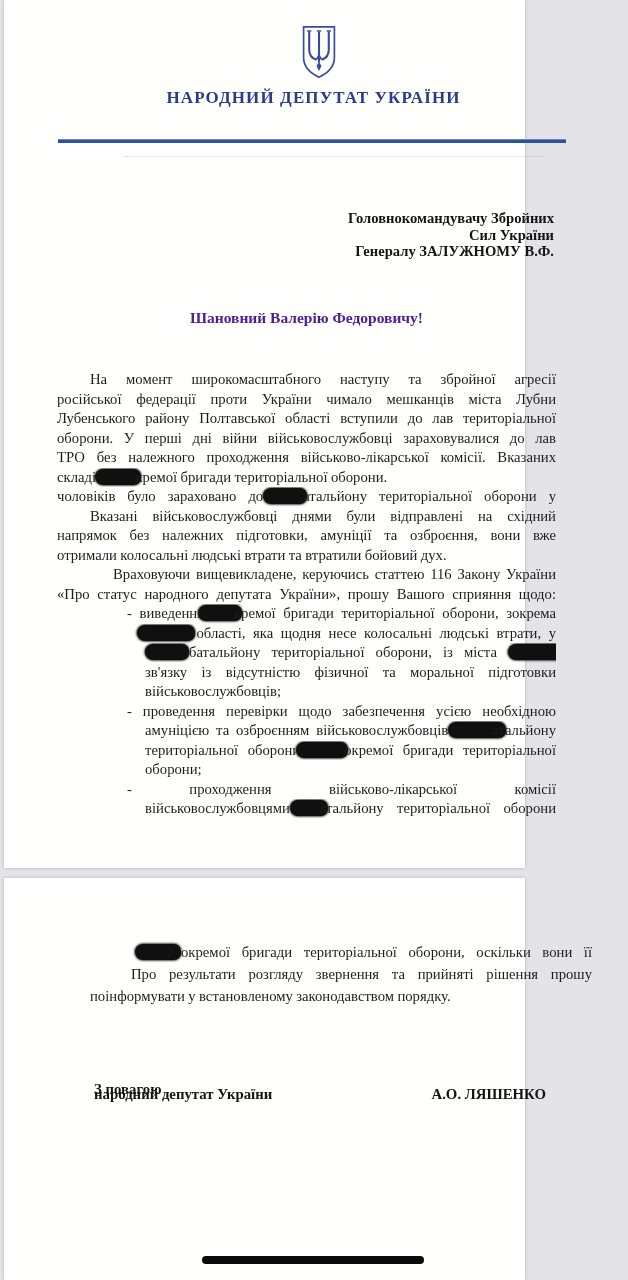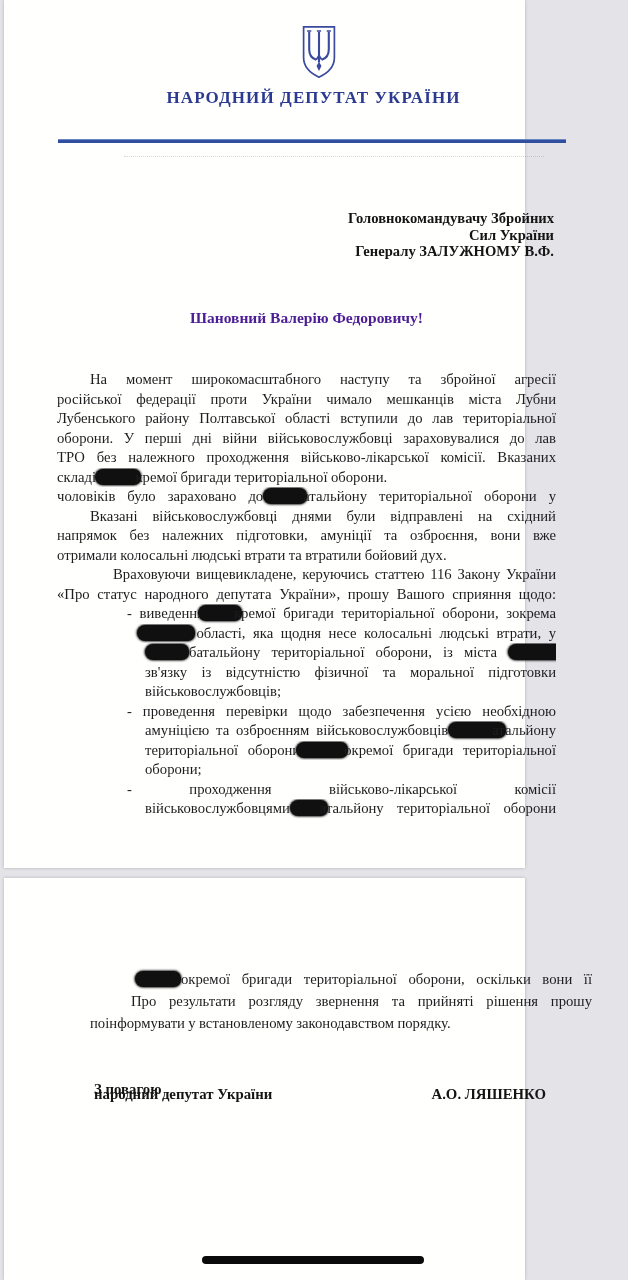--- a/index.html
+++ b/index.html
@@ -39,21 +39,21 @@
   .bodycol2{position:absolute;left:86px;top:63px;width:502px;color:#1d1d1f;}
   .line{height:19.5px;line-height:19.5px;font-size:14.7px;overflow:hidden;word-spacing:-0.3px;}
   .bodycol2 .line{height:22px;line-height:22px;}
   .just{text-align:justify;text-align-last:justify;}
   .lft{text-align:left;text-align-last:left;}
   .st-para{padding-left:33px;}
   .st-deep{padding-left:56px;}
   .st-bfirst{padding-left:70px;}
   .st-hang{padding-left:88px;}
   .st-p2para{padding-left:41px;}
-  .st-p2hang{padding-left:59px;margin-top:27px;}
+  .st-p2hang{padding-left:59px;}
   .redact{
     display:inline-block;height:16px;background:#101010;border-radius:9px 8px 8px 9px;
     vertical-align:-3px;box-shadow:0 0 2px 1px rgba(16,16,16,.75);
   }
 
   
   .closing{position:absolute;left:90px;top:183px;font-weight:bold;font-size:14.8px;color:#141414;margin-top:20px;}
   .sigrow{position:absolute;left:90px;top:208px;width:452px;display:flex;
     justify-content:space-between;font-weight:bold;font-size:14.8px;color:#141414;}
 

